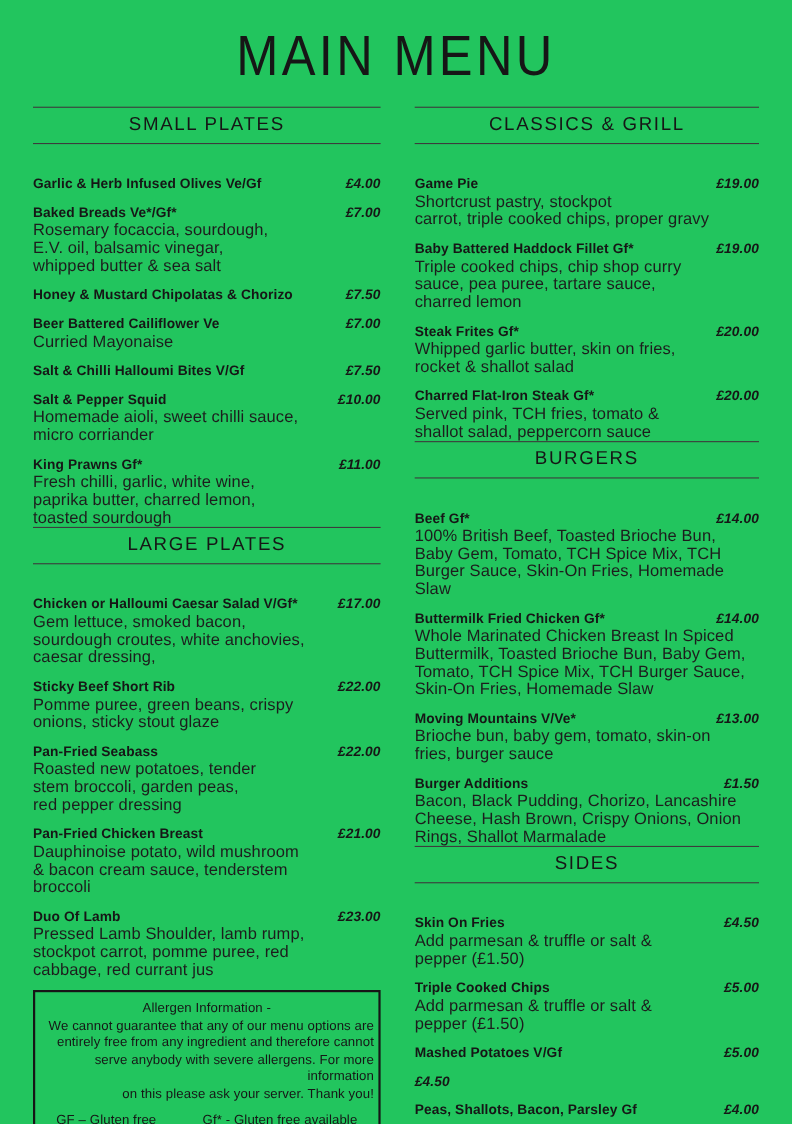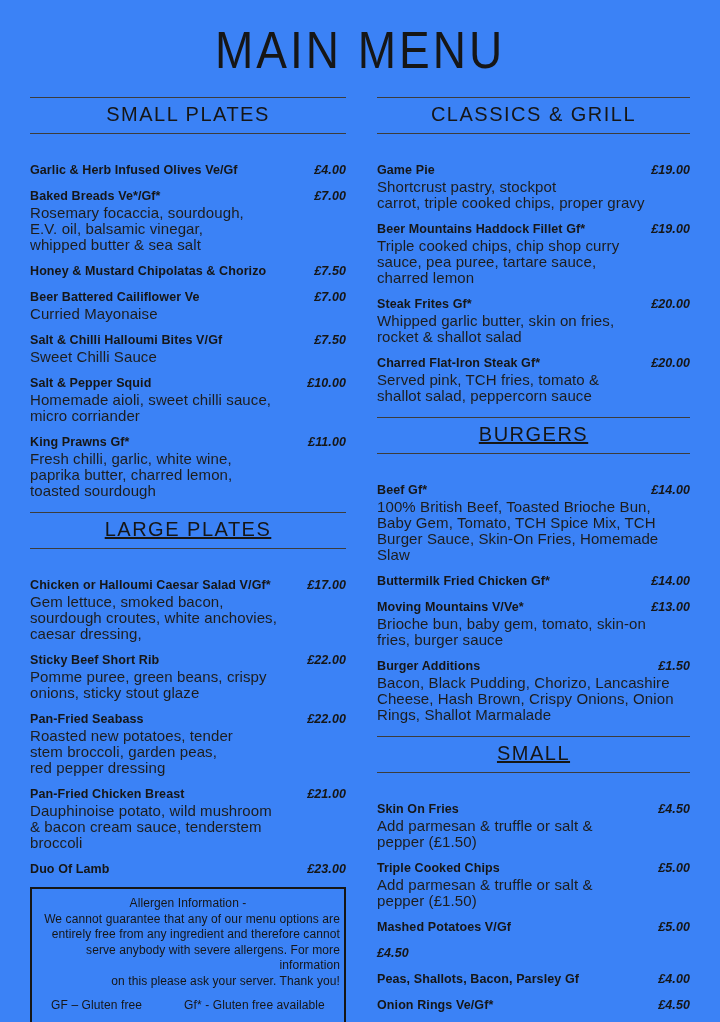--- a/index.html
+++ b/index.html
@@ -1,34 +1,34 @@
 <!DOCTYPE html>
 <html><head>
 <meta charset="utf-8">
 <style>
   html,body { margin:0; padding:0; background:#ffffff; }
   .page {
-    position:relative; width:720px; height:1022px; background:#3b82f6;
+    position:relative; width:720px; height:1022px; background:#22c55e;
     font-family:"Liberation Sans", sans-serif; color:#161616; overflow:hidden;
   }
   .main-title {
     position:absolute; top:20px; left:0; width:100%;
     text-align:center; font-size:46px; font-weight:400;
     letter-spacing:3px; transform:scaleY(1.12); transform-origin:top center;
     font-family:"Liberation Sans", sans-serif;
   }
   .col { position:absolute; top:97px; }
   .col-left  { left:30px;  width:316px; }
   .col-right { left:377px; width:313px; }
   .sec-head {
     border-top:1.5px solid #3c3c3c; border-bottom:1.5px solid #3c3c3c;
-    text-align:center; font-size:20px; font-weight:400; letter-spacing:1.5px;
+    text-align:center; font-size:17px; font-weight:400; letter-spacing:1.5px;
     padding:5px 0 7px 0; transform-origin:center;
   }
-  .sec-head.later { margin-top:13px;text-decoration:underline; }
+  .sec-head.later { margin-top:0; }
   .items { margin-top:28px; display:flex; flex-direction:column; gap:10px; }
   .item .row {
     display:flex; justify-content:space-between; align-items:flex-start; gap:8px;
     font-weight:bold; font-size:12.5px; line-height:16px; letter-spacing:.1px;
   }
   .item .price { white-space:nowrap;font-style:italic; }
   .item .desc {
     font-size:15px; line-height:16px; white-space:pre-line;
     margin-top:1px; color:#1d1d1d; letter-spacing:.1px;
   }
@@ -85,21 +85,20 @@
       <span class="price">£7.00</span>
     </div>
     <div class="desc">Curried Mayonaise</div>
   </div>
 
   <div class="item">
     <div class="row">
       <span class="name">Salt &amp; Chilli Halloumi Bites V/Gf</span>
       <span class="price">£7.50</span>
     </div>
-    <div class="desc">Sweet Chilli Sauce</div>
   </div>
 
   <div class="item">
     <div class="row">
       <span class="name">Salt &amp; Pepper Squid</span>
       <span class="price">£10.00</span>
     </div>
     <div class="desc">Homemade aioli, sweet chilli sauce,
 micro corriander</div>
   </div>
@@ -156,20 +155,23 @@
     <div class="desc">Dauphinoise potato, wild mushroom
 &amp; bacon cream sauce, tenderstem
 broccoli</div>
   </div>
 
   <div class="item">
     <div class="row">
       <span class="name">Duo Of Lamb</span>
       <span class="price">£23.00</span>
     </div>
+    <div class="desc">Pressed Lamb Shoulder, lamb rump,
+stockpot carrot, pomme puree, red
+cabbage, red currant jus</div>
   </div>
 </div>
     </section>
 
     <div class="allergen-box">
       <div class="allergen-title">Allergen Information -</div>
       <div class="allergen-body">We cannot guarantee that any of our menu options are
 entirely free from any ingredient and therefore cannot
 serve anybody with severe allergens. For more information
 on this please ask your server.  Thank you!</div>
@@ -192,21 +194,21 @@
     <div class="row">
       <span class="name">Game Pie</span>
       <span class="price">£19.00</span>
     </div>
     <div class="desc">Shortcrust pastry, stockpot
 carrot, triple cooked chips, proper gravy</div>
   </div>
 
   <div class="item">
     <div class="row">
-      <span class="name">Beer Mountains Haddock Fillet Gf*</span>
+      <span class="name">Baby Battered Haddock Fillet Gf*</span>
       <span class="price">£19.00</span>
     </div>
     <div class="desc">Triple cooked chips, chip shop curry
 sauce, pea puree, tartare sauce,
 charred lemon</div>
   </div>
 
   <div class="item">
     <div class="row">
       <span class="name">Steak Frites Gf*</span>
@@ -238,20 +240,24 @@
     <div class="desc">100% British Beef, Toasted Brioche Bun,
 Baby Gem, Tomato, TCH Spice Mix, TCH
 Burger Sauce, Skin-On Fries, Homemade Slaw</div>
   </div>
 
   <div class="item">
     <div class="row">
       <span class="name">Buttermilk Fried Chicken Gf*</span>
       <span class="price">£14.00</span>
     </div>
+    <div class="desc">Whole Marinated Chicken Breast In Spiced
+Buttermilk, Toasted Brioche Bun, Baby Gem,
+Tomato, TCH Spice Mix, TCH Burger Sauce,
+Skin-On Fries, Homemade Slaw</div>
   </div>
 
   <div class="item">
     <div class="row">
       <span class="name">Moving Mountains V/Ve*</span>
       <span class="price">£13.00</span>
     </div>
     <div class="desc">Brioche bun, baby gem, tomato, skin-on
 fries, burger sauce</div>
   </div>
@@ -262,21 +268,21 @@
       <span class="price">£1.50</span>
     </div>
     <div class="desc">Bacon, Black Pudding, Chorizo, Lancashire
 Cheese, Hash Brown, Crispy Onions, Onion
 Rings, Shallot Marmalade</div>
   </div>
 </div>
     </section>
 
     <section>
-      <div class="sec-head later">SMALL</div>
+      <div class="sec-head later">SIDES</div>
       <div class="items">
   <div class="item">
     <div class="row">
       <span class="name">Skin On Fries</span>
       <span class="price">£4.50</span>
     </div>
     <div class="desc">Add parmesan &amp; truffle or salt &amp;
 pepper (£1.50)</div>
   </div>
 

